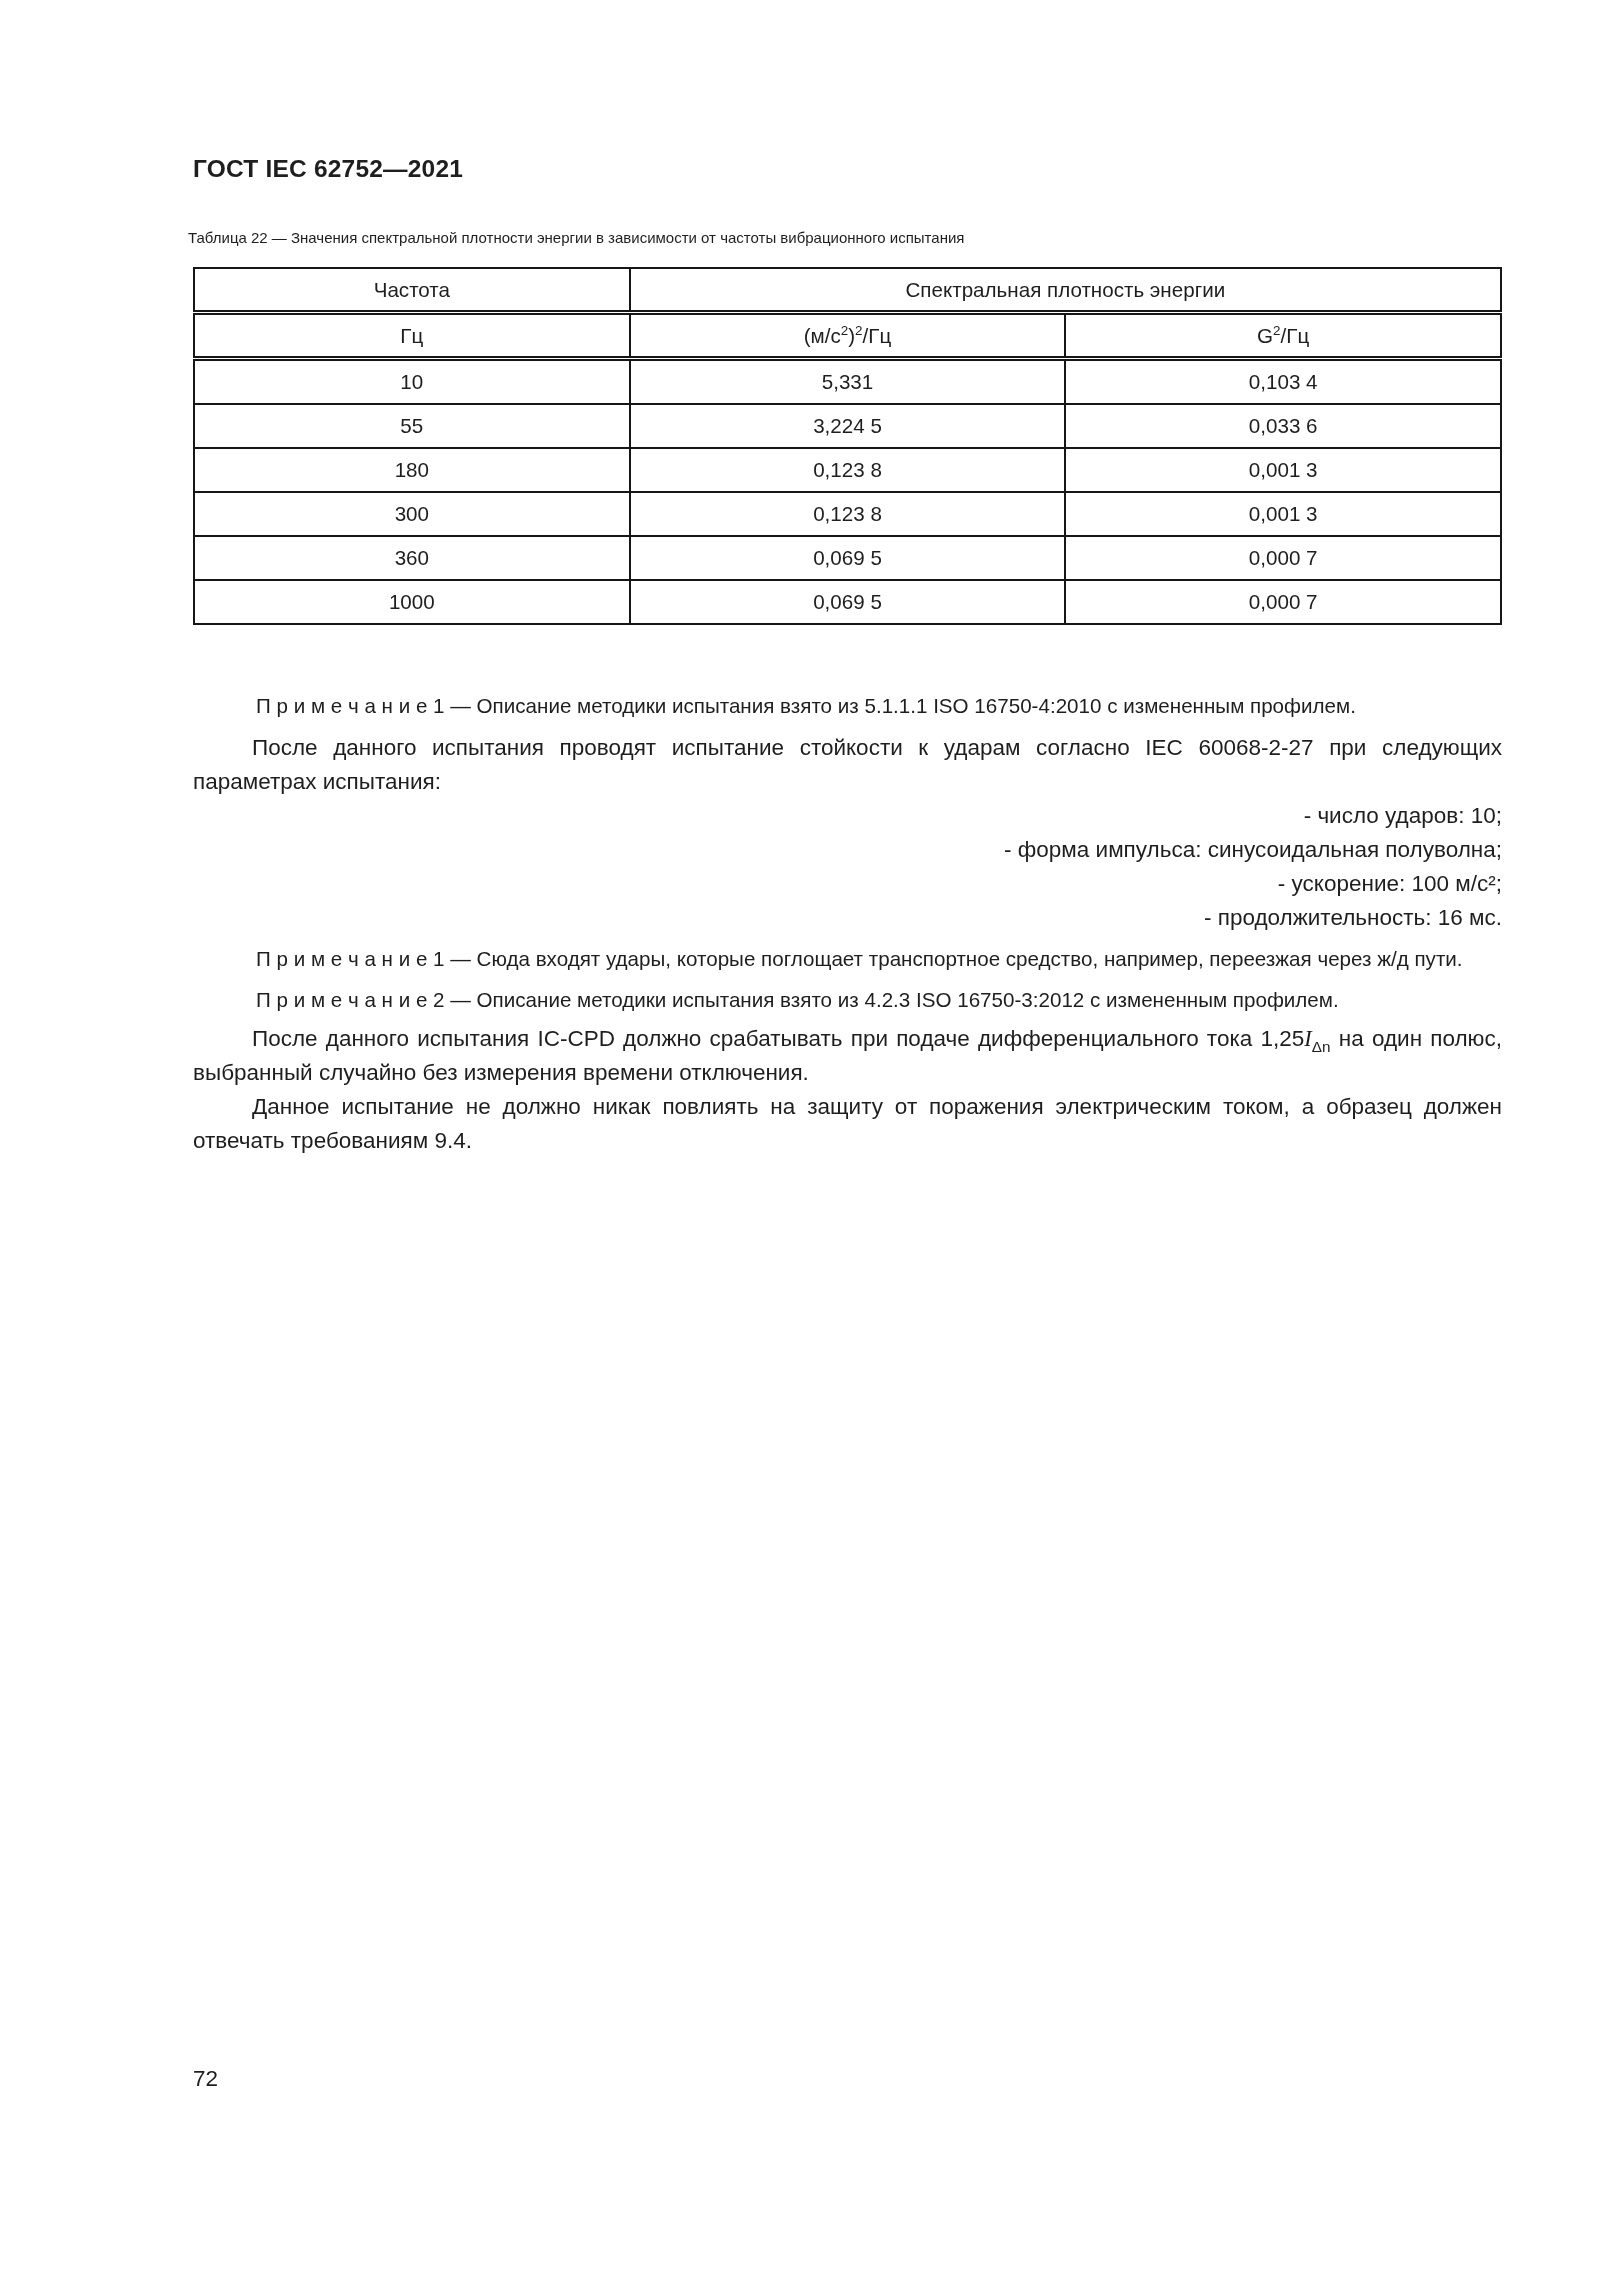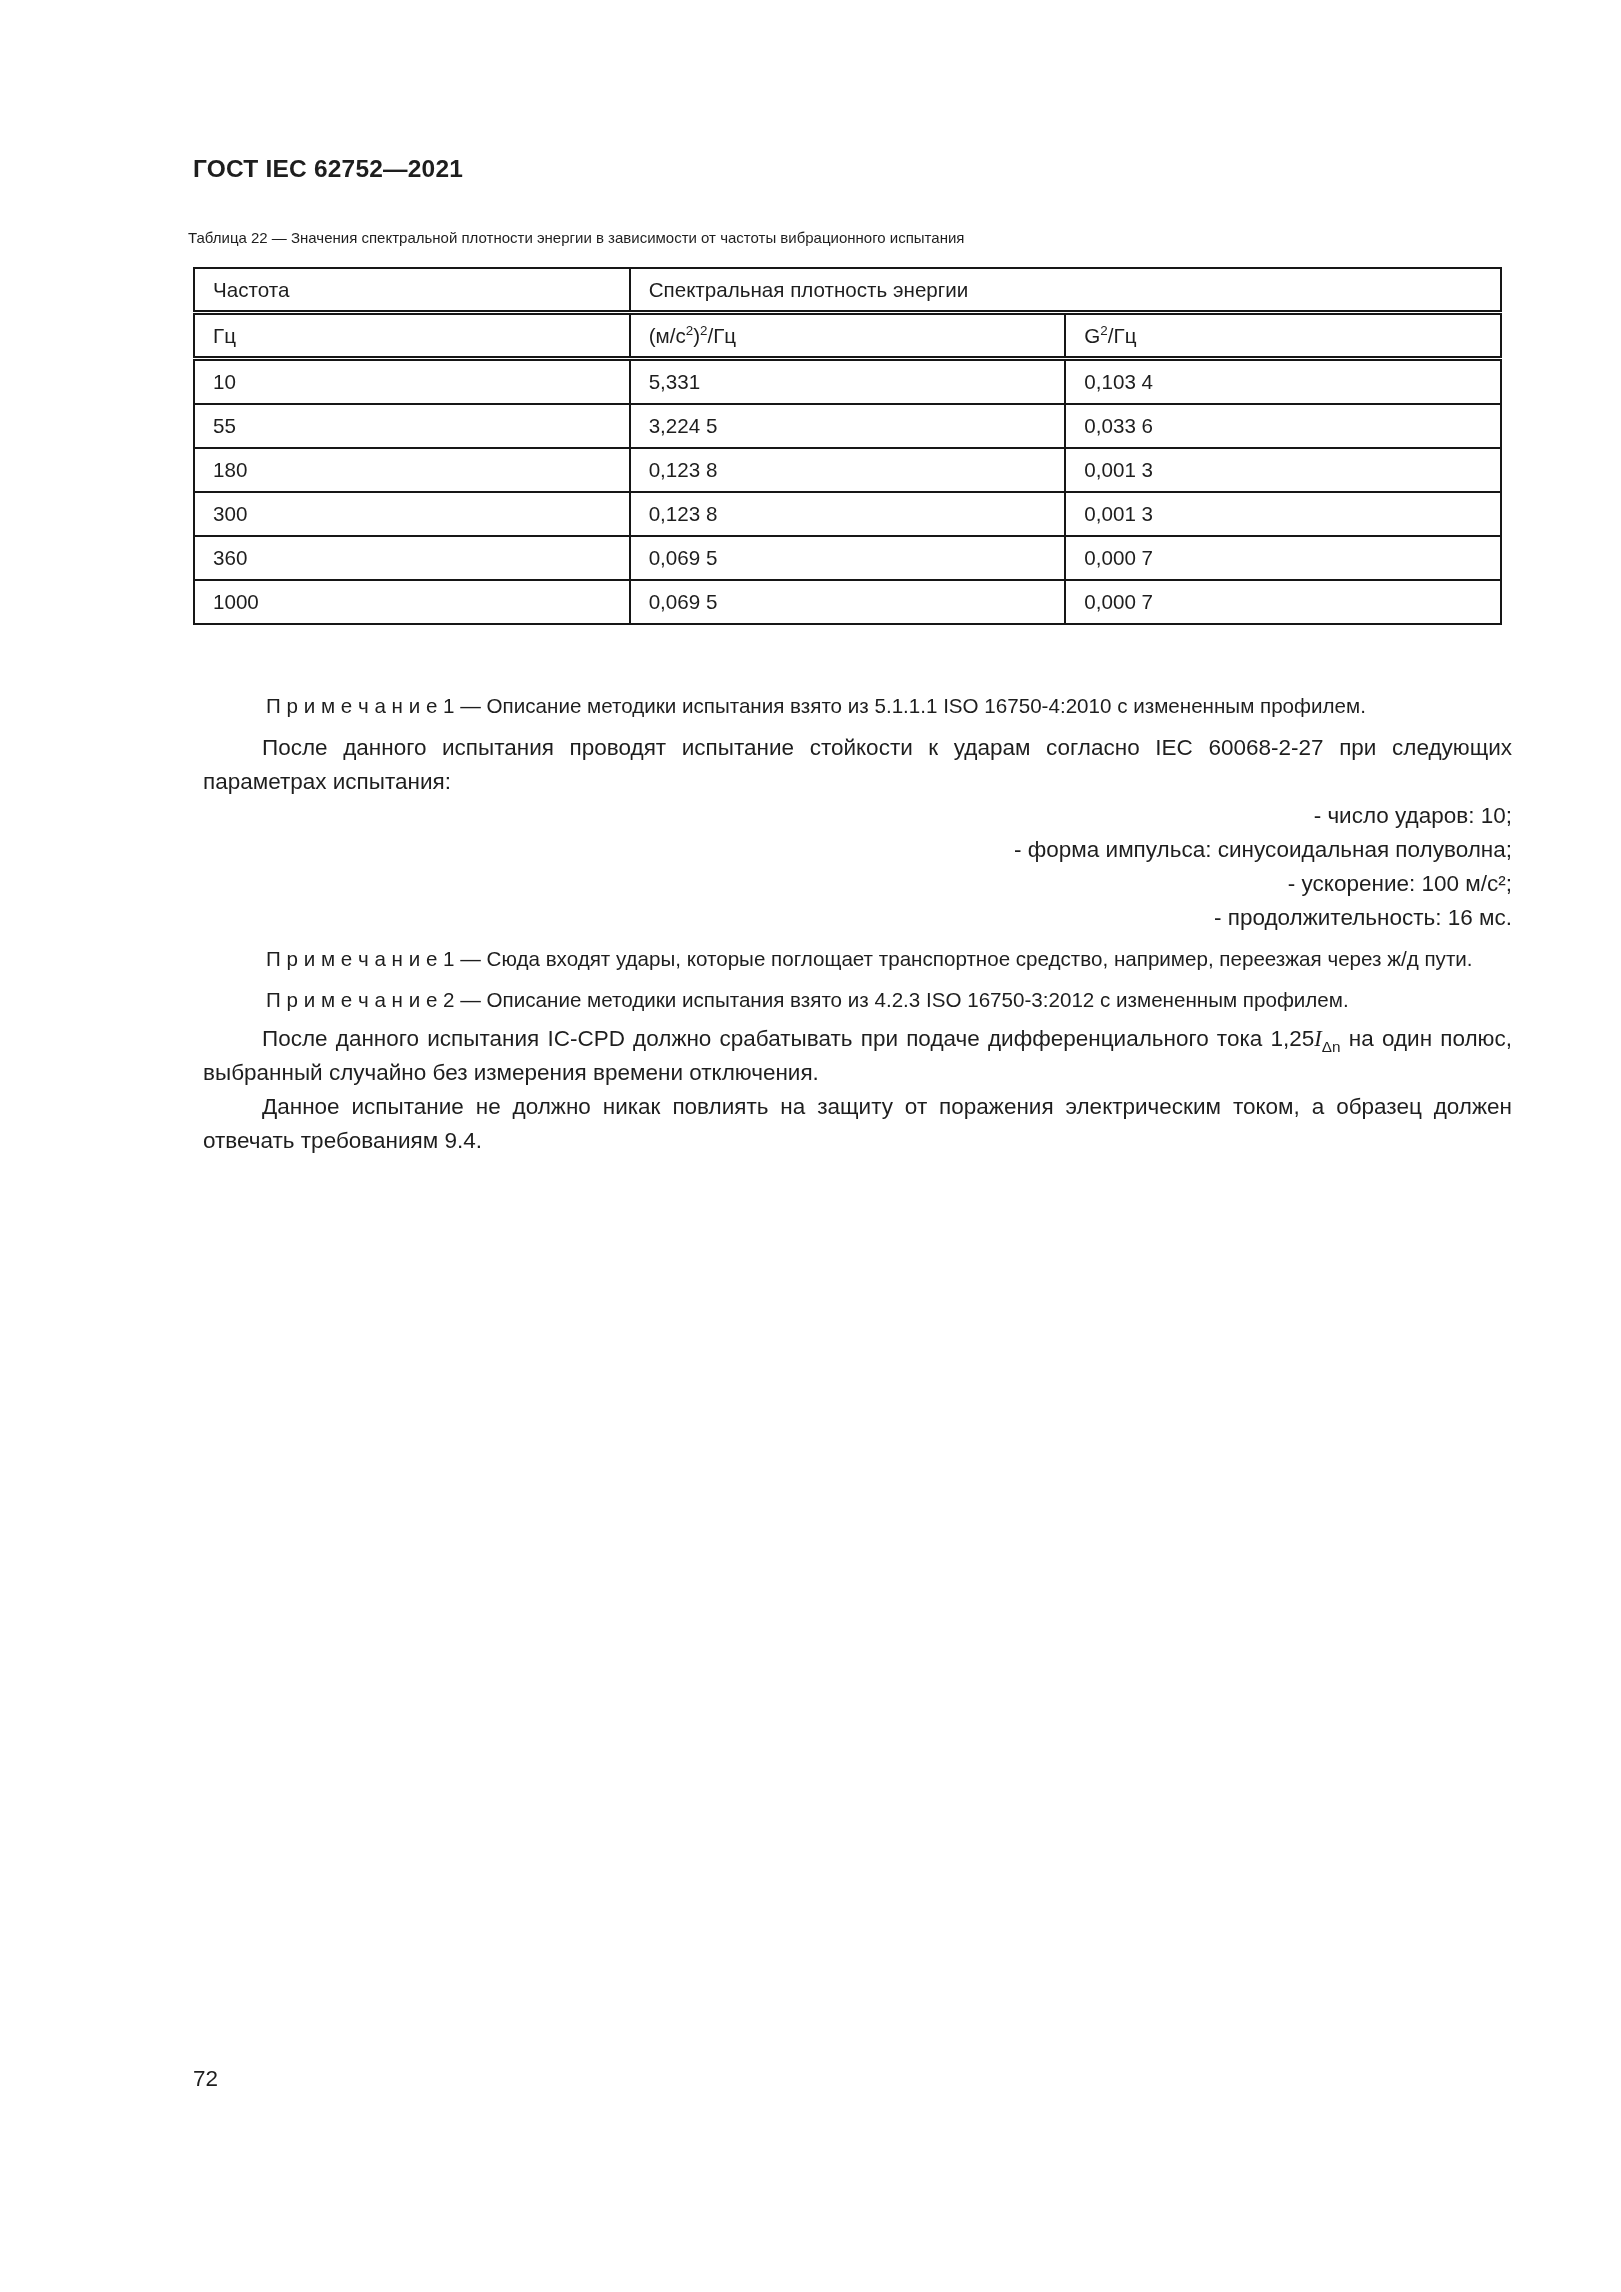--- a/index.html
+++ b/index.html
@@ -43,36 +43,36 @@
     font-size: 20.6px;
     color: #1e1e1e;
   }
   table.gost-table, table.gost-table th, table.gost-table td {
     border: 2px solid #161616;
   }
   table.gost-table {
     border-width: 2.9px;
   }
   table.gost-table th, table.gost-table td {
-    text-align: left;
+    text-align: center;
     vertical-align: middle;
     font-weight: normal;
     padding: 0 18px;
   }
   table.gost-table tr.head1 th { height: 41px; border-bottom: 5.9px double #161616; }
   table.gost-table tr.head2 th { height: 41px; border-bottom: 5.9px double #161616; }
   table.gost-table tbody td { height: 42px; border-bottom: 2.9px solid #161616; border-top: 2.9px solid #161616; }
   table.gost-table sup {
     font-size: 0.65em;
     vertical-align: super;
     line-height: 0;
   }
   .text-flow {
     position: absolute;
-    left: 203px;
+    left: 193px;
     top: 689px;
     width: 1309px;
     font-size: 22.5px;
     line-height: 34px;
     text-align: justify;
   }
   .text-flow p { margin: 0; }
   p.note {
     font-size: 20.6px;
     text-indent: 63px;

